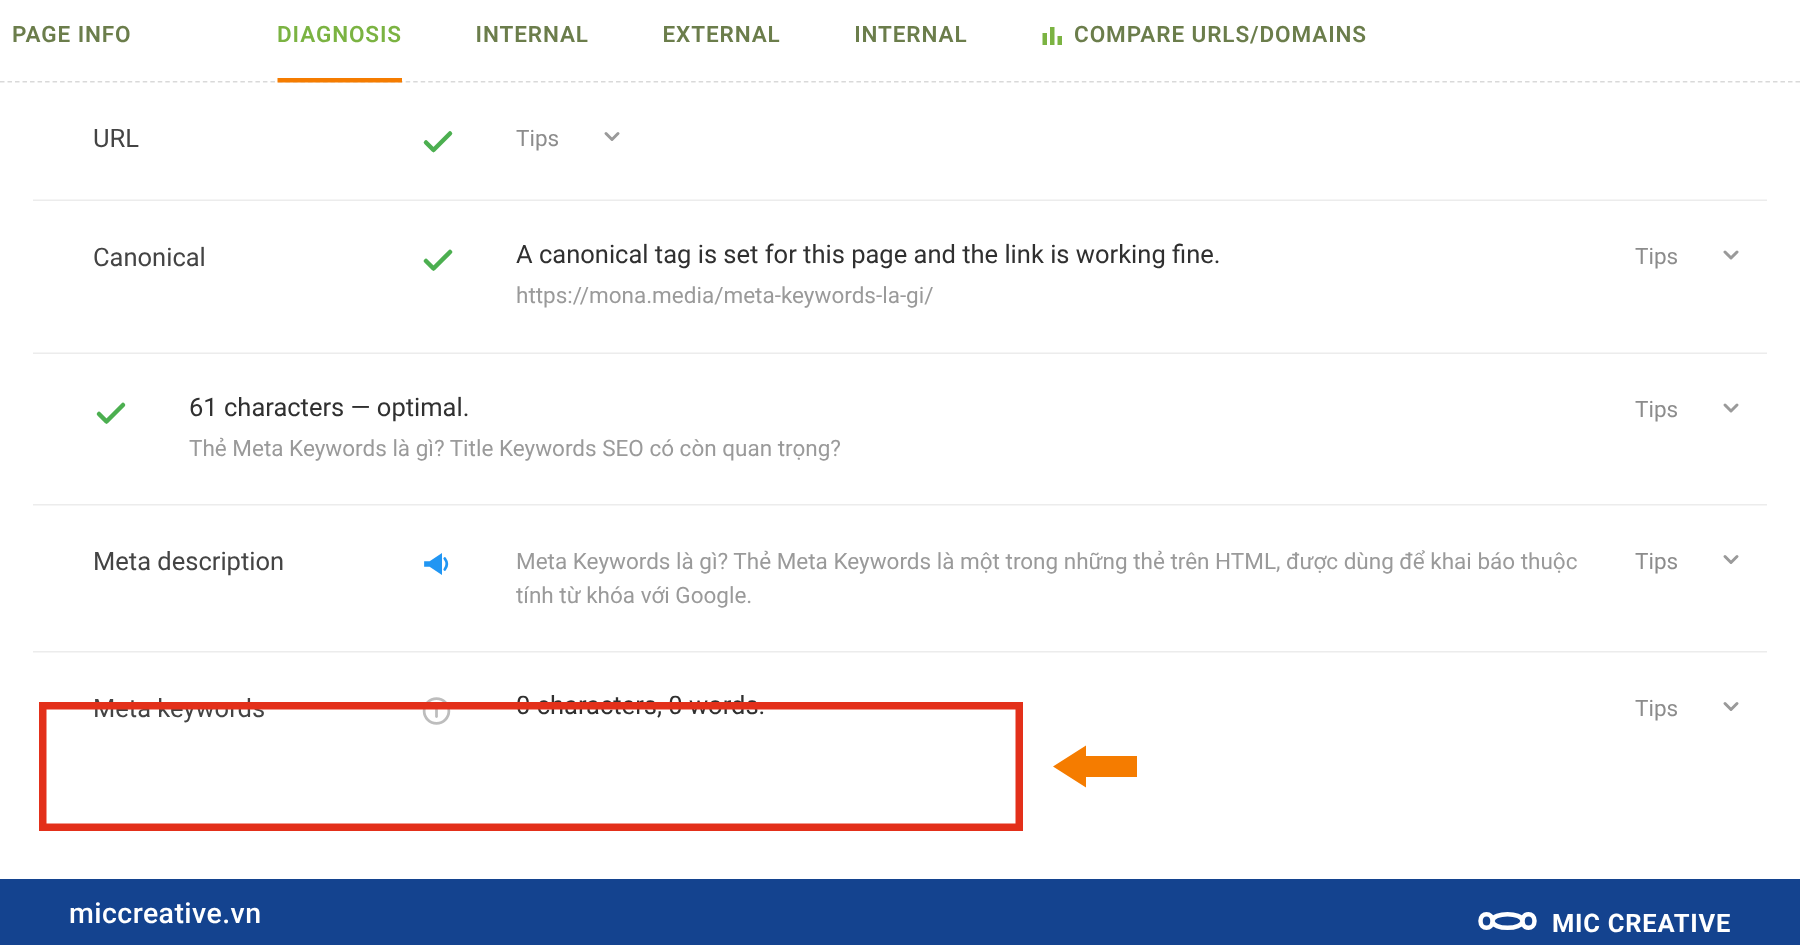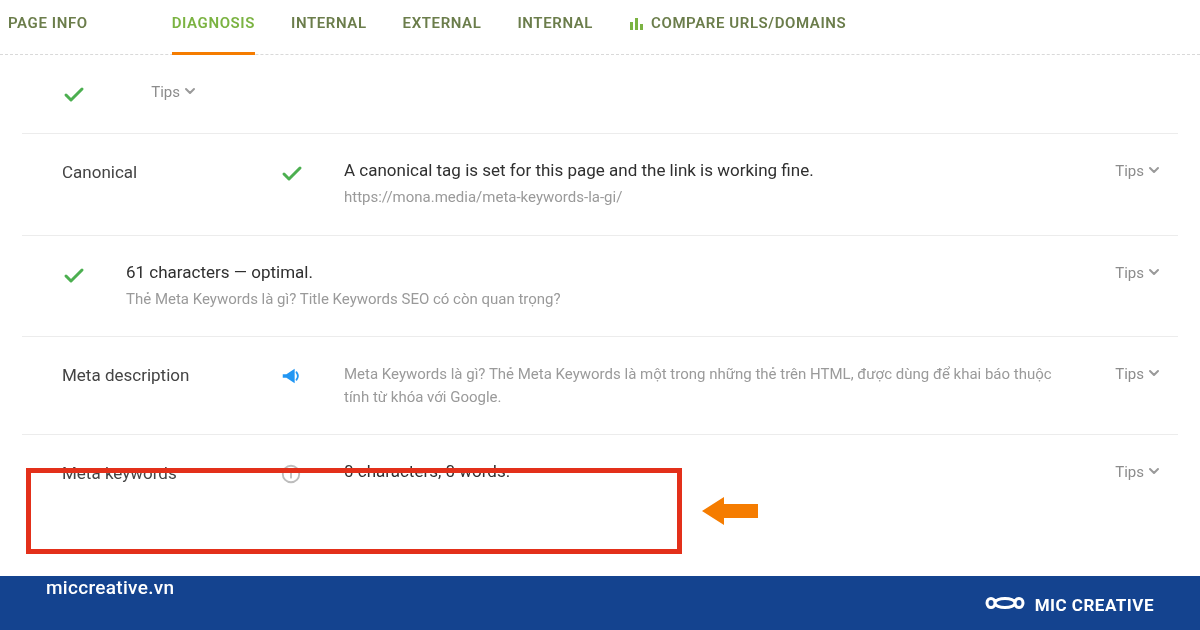--- a/index.html
+++ b/index.html
@@ -6,21 +6,21 @@
   body {
     font-family: -apple-system, BlinkMacSystemFont, "Segoe UI", Roboto, Arial, sans-serif;
     background: #ffffff;
     width: 1200px;
     height: 630px;
     overflow: hidden;
     position: relative;
   }
   .tabs {
     display: flex;
-    gap: 36px;
+    gap: 49px;
     padding: 14px 8px 12px 8px;
     border-bottom: 1px dashed #d9d9d9;
   }
   .tab {
     font-size: 15px;
     font-weight: 600;
     letter-spacing: 0.6px;
     color: #6b7d4b;
     cursor: pointer;
     padding-bottom: 10px;
@@ -84,21 +84,21 @@
     max-width: 720px;
   }
   .tips-col {
     flex: 0 0 70px;
     text-align: right;
     font-size: 15px;
     color: #8c8c8c;
     cursor: pointer;
     display: flex;
     align-items: center;
-    justify-content: flex-end;
+    justify-content: space-between;
     gap: 4px;
     padding-top: 2px;
   }
   .chev { display:inline-block; }
 
   .check svg { display:block; }
   .mega svg { display:block; }
   .info svg { display:block; }
 
   .highlight-box {
@@ -113,25 +113,25 @@
   .arrow {
     position: absolute;
     left: 702px;
     top: 494px;
     pointer-events: none;
   }
 
   .footer {
     position: absolute;
     left: 0; right: 0; bottom: 0;
-    height: 54px;
+    height: 44px;
     background: #14438f;
     color: #fff;
     display: flex;
-    align-items: flex-start;
+    align-items: center;
     justify-content: space-between;
     padding: 0 46px;
   }
   .footer-left {
     font-size: 19px;
     font-weight: 500;
     letter-spacing: 0.3px;
   }
   .footer-right {
     display: flex;
@@ -161,20 +161,21 @@
           <rect x="6" y="2" width="3" height="12" fill="#7bb342"></rect>
           <rect x="11" y="8" width="3" height="6" fill="#7bb342"></rect>
         </svg>
     </span><span>COMPARE URLS/DOMAINS</span>
   </div>
 </div>
 
 <div class="content">
 
   <div class="row">
+    <div class="label-col">URL</div>
     <div class="icon-col">
       <span class="check">
         <svg width="24" height="24" viewBox="0 0 24 24">
             <path d="M4 12 L9 17 L20 6" stroke="#4caf50" stroke-width="3" fill="none" stroke-linecap="round" stroke-linejoin="round"></path>
           </svg>
       </span>
     </div>
     <div class="tips-col">
       <span>Tips</span>
       <span class="chev">

